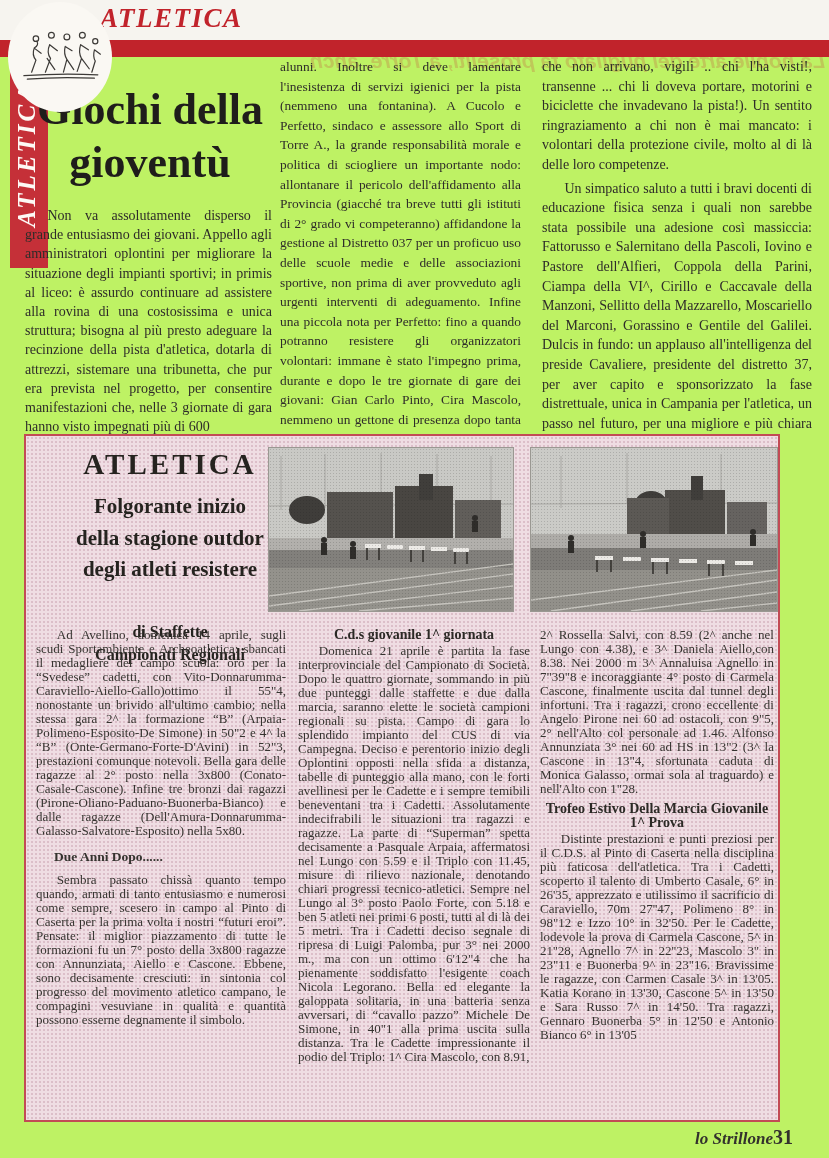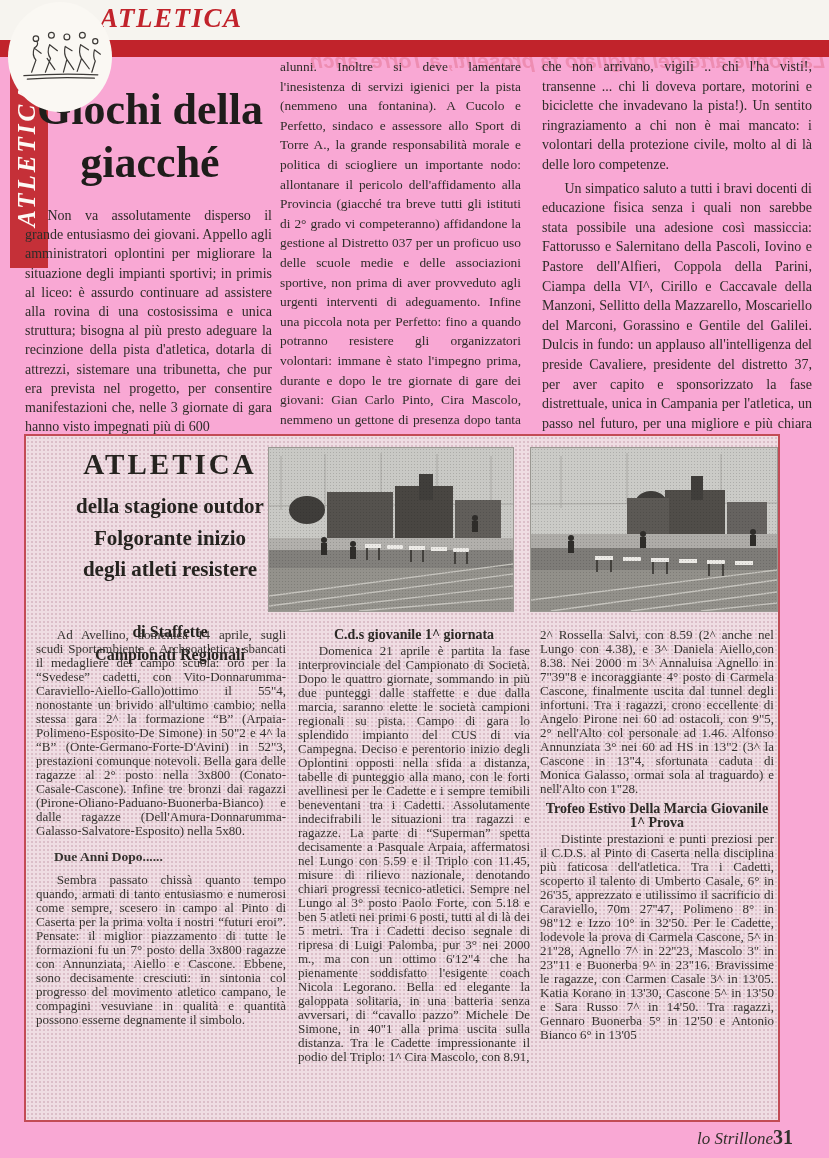--- a/index.html
+++ b/index.html
@@ -1,16 +1,16 @@
 <!DOCTYPE html>
 <html><head>
 <meta charset="utf-8">
 <style>
   html,body{margin:0;padding:0;background:#d8d5cf;}
-  .page{position:relative;width:829px;height:1158px;background:#f9a8d4;overflow:hidden;
+  .page{position:relative;width:829px;height:1158px;background:#bef264;overflow:hidden;
         font-family:"Liberation Serif",serif;color:#2e2c29;}
   
   .topband{position:absolute;left:0;top:0;width:829px;height:40px;background:#f6f4ef;}
   .section-title{position:absolute;left:100px;top:3px;font-size:27px;font-weight:bold;font-style:italic;
         color:#c1232b;letter-spacing:1.5px;}
   .redbar-h{position:absolute;left:0;top:40px;width:829px;height:17px;background:#c1232b;}
   .redbar-v{position:absolute;left:10px;top:40px;width:38px;height:228px;background:#c53038;}
   .redbar-v span{position:absolute;left:3px;top:10px;height:210px;writing-mode:vertical-rl;
         transform:rotate(180deg);font-size:25px;font-weight:bold;font-style:italic;color:#fdf9f5;
         letter-spacing:3px;text-align:center;width:32px;}
@@ -47,21 +47,21 @@
         font-size:13px;line-height:14px;color:#35332f;}
   .boxcol p{margin:0;}
   .boxcol-1{left:10px;width:250px;}
   .boxcol-2{left:272px;width:232px;}
   .boxcol-3{left:514px;width:234px;}
   .boxcol h4{margin:6px 0 2px 0;font-size:14px;text-align:center;font-weight:bold;color:#2b2925;}
   .boxcol h5{margin:12px 0 9px 18px;font-size:13.5px;text-align:left;font-weight:bold;}
   .boxcol-2 h4{margin-top:0;}
   
   .footer{position:absolute;right:36px;top:1126px;font-size:17px;color:#33312d;}
-  .footer .mag{font-style:italic;font-weight:normal;}
+  .footer .mag{font-style:italic;font-weight:bold;}
   .footer .num{font-weight:bold;font-size:20px;margin-left:0;}
 </style>
 </head>
 <body>
 
 <div class="page">
 
   <div class="topband"></div>
   <div class="section-title">ATLETICA</div>
   <div class="redbar-h"></div>
@@ -83,41 +83,41 @@
         <path d="M74 24 q-3 9 1 16 l-5 15 M74 24 l9 6 M75 40 l9 12"></path>
           <circle cx="76" cy="13" r="3.4"></circle>
         <path d="M90 30 q-2 8 1 13 l-4 13 M90 30 l7 5"></path>
           <circle cx="91" cy="20" r="3"></circle>
       </svg>
     </span>
   </div>
 
   <div class="headline">
     <div>Giochi della</div>
-    <div>giacché</div>
+    <div>gioventù</div>
   </div>
 
   <div class="col col-a">
     <p class="indent">Non va assolutamente disperso il grande entusiasmo dei giovani. Appello agli amministratori oplontini per migliorare la situazione degli impianti sportivi; in primis al liceo: è assurdo continuare ad assistere alla rovina di una costosissima e unica struttura; bisogna al più presto adeguare la recinzione della pista d'atletica, dotarla di attrezzi, sistemare una tribunetta, che pur era prevista nel progetto, per consentire manifestazioni che, nelle 3 giornate di gara hanno visto impegnati più di 600</p>
   </div>
   <div class="col col-b">
     <p>alunni. Inoltre si deve lamentare l'inesistenza di servizi igienici per la pista (nemmeno una fontanina). A Cucolo e Perfetto, sindaco e assessore allo Sport di Torre A., la grande responsabilità morale e politica di sciogliere un importante nodo: allontanare il pericolo dell'affidamento alla Provincia (giacché tra breve tutti gli istituti di 2° grado vi competeranno) affidandone la gestione al Distretto 037 per un proficuo uso delle scuole medie e delle associazioni sportive, non prima di aver provveduto agli urgenti interventi di adeguamento. Infine una piccola nota per Perfetto: fino a quando potranno resistere gli organizzatori volontari: immane è stato l'impegno prima, durante e dopo le tre giornate di gare dei giovani: Gian Carlo Pinto, Cira Mascolo, nemmeno un gettone di presenza dopo tanta fatica, senza voce e frastornati fra tanti disagi (medici</p>
   </div>
   <div class="col col-c">
     <p>che non arrivano, vigili .. chi l'ha visti!, transenne ... chi li doveva portare, motorini e biciclette che invadevano la pista!). Un sentito ringraziamento a chi non è mai mancato: i volontari della protezione civile, molto al di là delle loro competenze.</p>
     <p class="indent">Un simpatico saluto a tutti i bravi docenti di educazione fisica senza i quali non sarebbe stata possibile una adesione così massiccia: Fattorusso e Salernitano della Pascoli, Iovino e Pastore dell'Alfieri, Coppola della Parini, Ciampa della VI^, Cirillo e Caccavale della Manzoni, Sellitto della Mazzarello, Moscariello del Marconi, Gorassino e Gentile del Galilei. Dulcis in fundo: un applauso all'intelligenza del preside Cavaliere, presidente del distretto 37, per aver capito e sponsorizzato la fase distrettuale, unica in Campania per l'atletica, un passo nel futuro, per una migliore e più chiara immagine dello sport nella scuola.</p>
   </div>
 
   <div class="featurebox">
 
     <div class="box-header">
       <div class="box-kicker">ATLETICA</div>
       <div class="box-title">
+        <div>Folgorante inizio</div>
         <div>della stagione outdor</div>
-        <div>Folgorante inizio</div>
         <div>degli atleti resistere</div>
       </div>
       <div class="box-subtitle">
         <div>di Staffette</div>
         <div>Campionati Regionali</div>
       </div>
     </div>
 
     <div class="photo photo-1">
       <svg width="244" height="163" viewBox="0 0 244 163">

